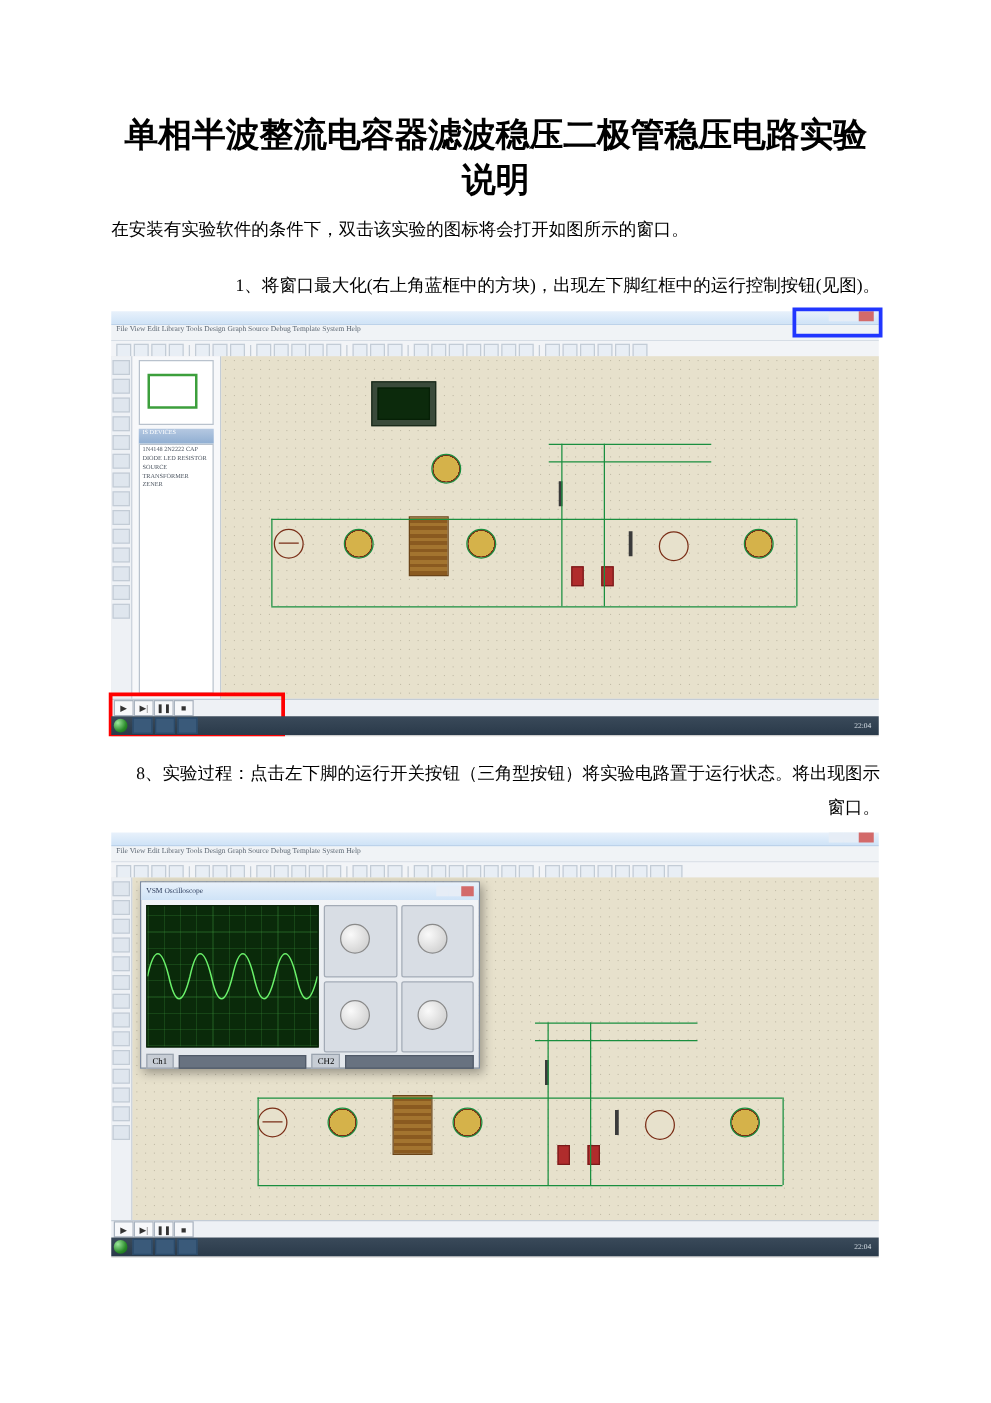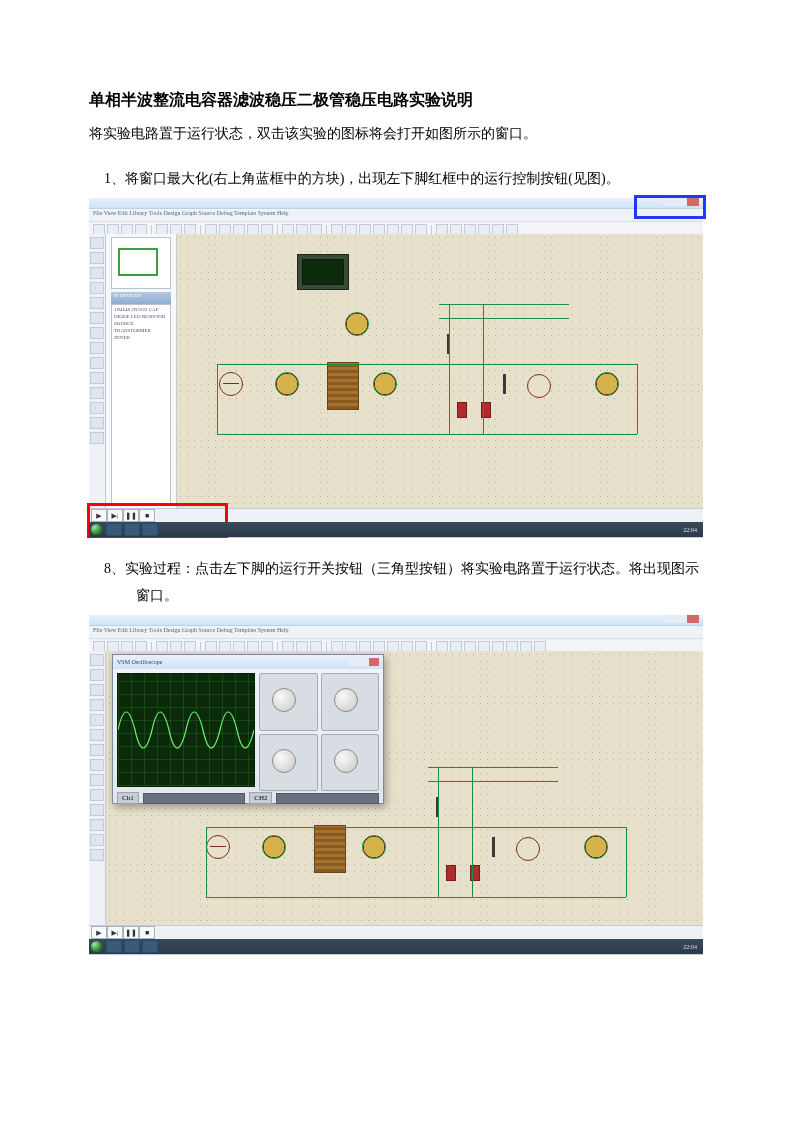--- a/index.html
+++ b/index.html
@@ -7,35 +7,37 @@
     font-family: "SimSun", "宋体", serif;
     background: #fff;
     width: 793px;
     height: 1122px;
     box-sizing: border-box;
     padding: 90px 89px 40px 89px;
     font-size: 14px;
     color: #000;
   }
   .page-title {
+    text-align: center;
     font-family: "SimHei", "黑体", sans-serif;
-    font-size: 16px;
+    font-size: 27px;
     font-weight: bold;
     margin: 0 0 10px 0;
   }
   .intro-text {
     font-size: 14px;
     line-height: 1.9;
     margin: 0 0 18px 0;
   }
   .step {
     line-height: 1.9;
     margin: 0 0 6px 15px;
     padding-left: 32px;
     text-indent: -32px;
+    text-align: right;
   }
   
   .sim {
     width: 614px;
     height: 339px;
     margin: 0 0 18px 0;
     position: relative;
     background: #fff;
     border-bottom: 1px solid #ccc;
   }
@@ -362,21 +364,21 @@
   .osc-footer .slot {
     flex: 1; height: 9px;
     background: #687280;
     border: 1px solid #505a68;
   }
 </style>
 </head>
 <body>
 
 <h1 class="page-title">单相半波整流电容器滤波稳压二极管稳压电路实验说明</h1>
-<p class="intro-text">将实验电路置于运行状态，双击该实验的图标将会打开如图所示的窗口。</p>
+<p class="intro-text">在安装有实验软件的条件下，双击该实验的图标将会打开如图所示的窗口。</p>
 <p class="step">1、将窗口最大化(右上角蓝框中的方块)，出现左下脚红框中的运行控制按钮(见图)。</p>
 
 <div class="sim">
   <div class="titlebar">
     <div class="win-ctrl">
       <span></span>
       <span></span>
       <span class="close"></span>
     </div>
   </div>

